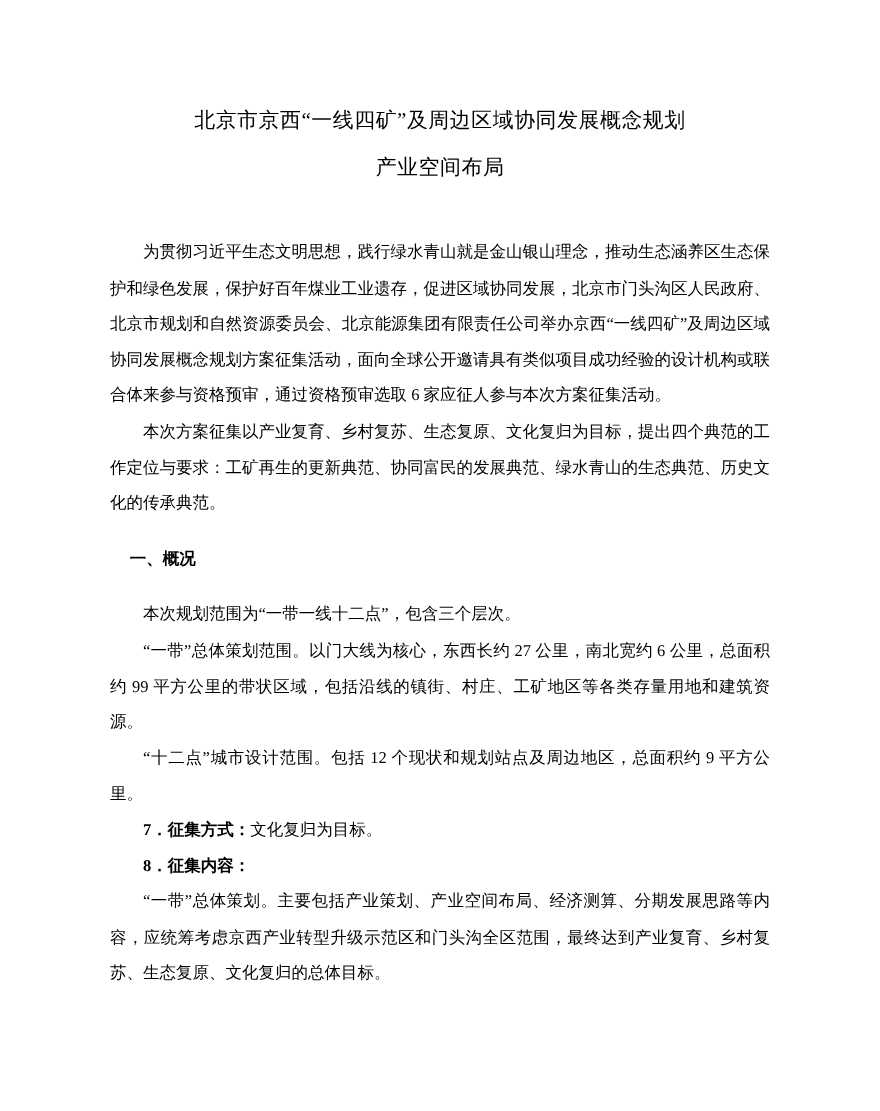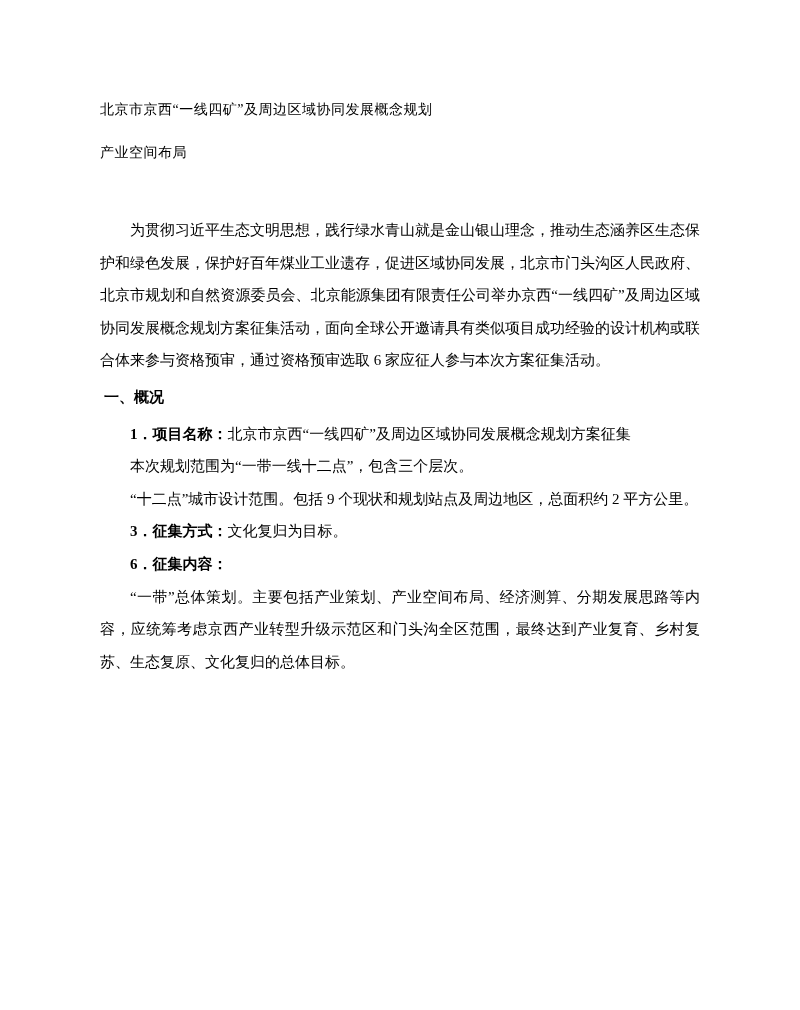--- a/index.html
+++ b/index.html
@@ -13,38 +13,39 @@
     height: 1010px;
     margin: 0 auto;
     background: #ffffff;
     overflow: hidden;
     box-sizing: border-box;
     padding: 88px 100px 0 100px;
     font-family: "Liberation Serif", "DejaVu Serif", serif;
     color: #000000;
   }
   .doc-title {
-    font-size: 14px;
+    font-size: 19px;
     line-height: 43px;
     font-weight: normal;
+    text-align: center;
     margin: 0 0 40px 0;
     letter-spacing: 0.5px;
   }
   .doc-title .tline { display: block; }
   .body-text {
     font-size: 15px;
     line-height: 32.6px;
   }
   .para {
     margin: 0;
     text-indent: 2em;
     text-align: justify;
   }
   .sec-heading {
-    margin: 4px;
+    margin: 18px;
     font-weight: bold;
     text-indent: 0;
   }
   .num-item {
     margin: 0;
     text-indent: 2em;
     text-align: justify;
   }
   .num-item .lbl { font-weight: bold; }
 </style>
@@ -54,29 +55,30 @@
 <div class="page">
 
   <h1 class="doc-title">
     <span class="tline">北京市京西“一线四矿”及周边区域协同发展概念规划</span>
     <span class="tline">产业空间布局</span>
   </h1>
 
   <div class="body-text">
 
     <p class="para">为贯彻习近平生态文明思想，践行绿水青山就是金山银山理念，推动生态涵养区生态保护和绿色发展，保护好百年煤业工业遗存，促进区域协同发展，北京市门头沟区人民政府、北京市规划和自然资源委员会、北京能源集团有限责任公司举办京西“一线四矿”及周边区域协同发展概念规划方案征集活动，面向全球公开邀请具有类似项目成功经验的设计机构或联合体来参与资格预审，通过资格预审选取 6 家应征人参与本次方案征集活动。</p>
+    <p class="para">本次方案征集以产业复育、乡村复苏、生态复原、文化复归为目标，提出四个典范的工作定位与要求：工矿再生的更新典范、协同富民的发展典范、绿水青山的生态典范、历史文化的传承典范。</p>
 
     <p class="sec-heading">一、概况</p>
 
-    <p class="num-item"><span class="lbl">1．项目名称：</span><span>北京市京西“一线四矿”及周边区域协同发展概念规划方案征集</span></p>
 
 
     <p class="para">本次规划范围为“一带一线十二点”，包含三个层次。</p>
-    <p class="para">“十二点”城市设计范围。包括 9 个现状和规划站点及周边地区，总面积约 2 平方公里。</p>
+    <p class="para">“一带”总体策划范围。以门大线为核心，东西长约 27 公里，南北宽约 6 公里，总面积约 99 平方公里的带状区域，包括沿线的镇街、村庄、工矿地区等各类存量用地和建筑资源。</p>
+    <p class="para">“十二点”城市设计范围。包括 12 个现状和规划站点及周边地区，总面积约 9 平方公里。</p>
 
-    <p class="num-item"><span class="lbl">3．征集方式：</span><span>文化复归为目标。</span></p>
+    <p class="num-item"><span class="lbl">7．征集方式：</span><span>文化复归为目标。</span></p>
 
-    <p class="num-item"><span class="lbl">6．征集内容：</span></p>
+    <p class="num-item"><span class="lbl">8．征集内容：</span></p>
 
     <p class="para">“一带”总体策划。主要包括产业策划、产业空间布局、经济测算、分期发展思路等内容，应统筹考虑京西产业转型升级示范区和门头沟全区范围，最终达到产业复育、乡村复苏、生态复原、文化复归的总体目标。</p>
 
   </div>
 </div>
 
 </body></html>

